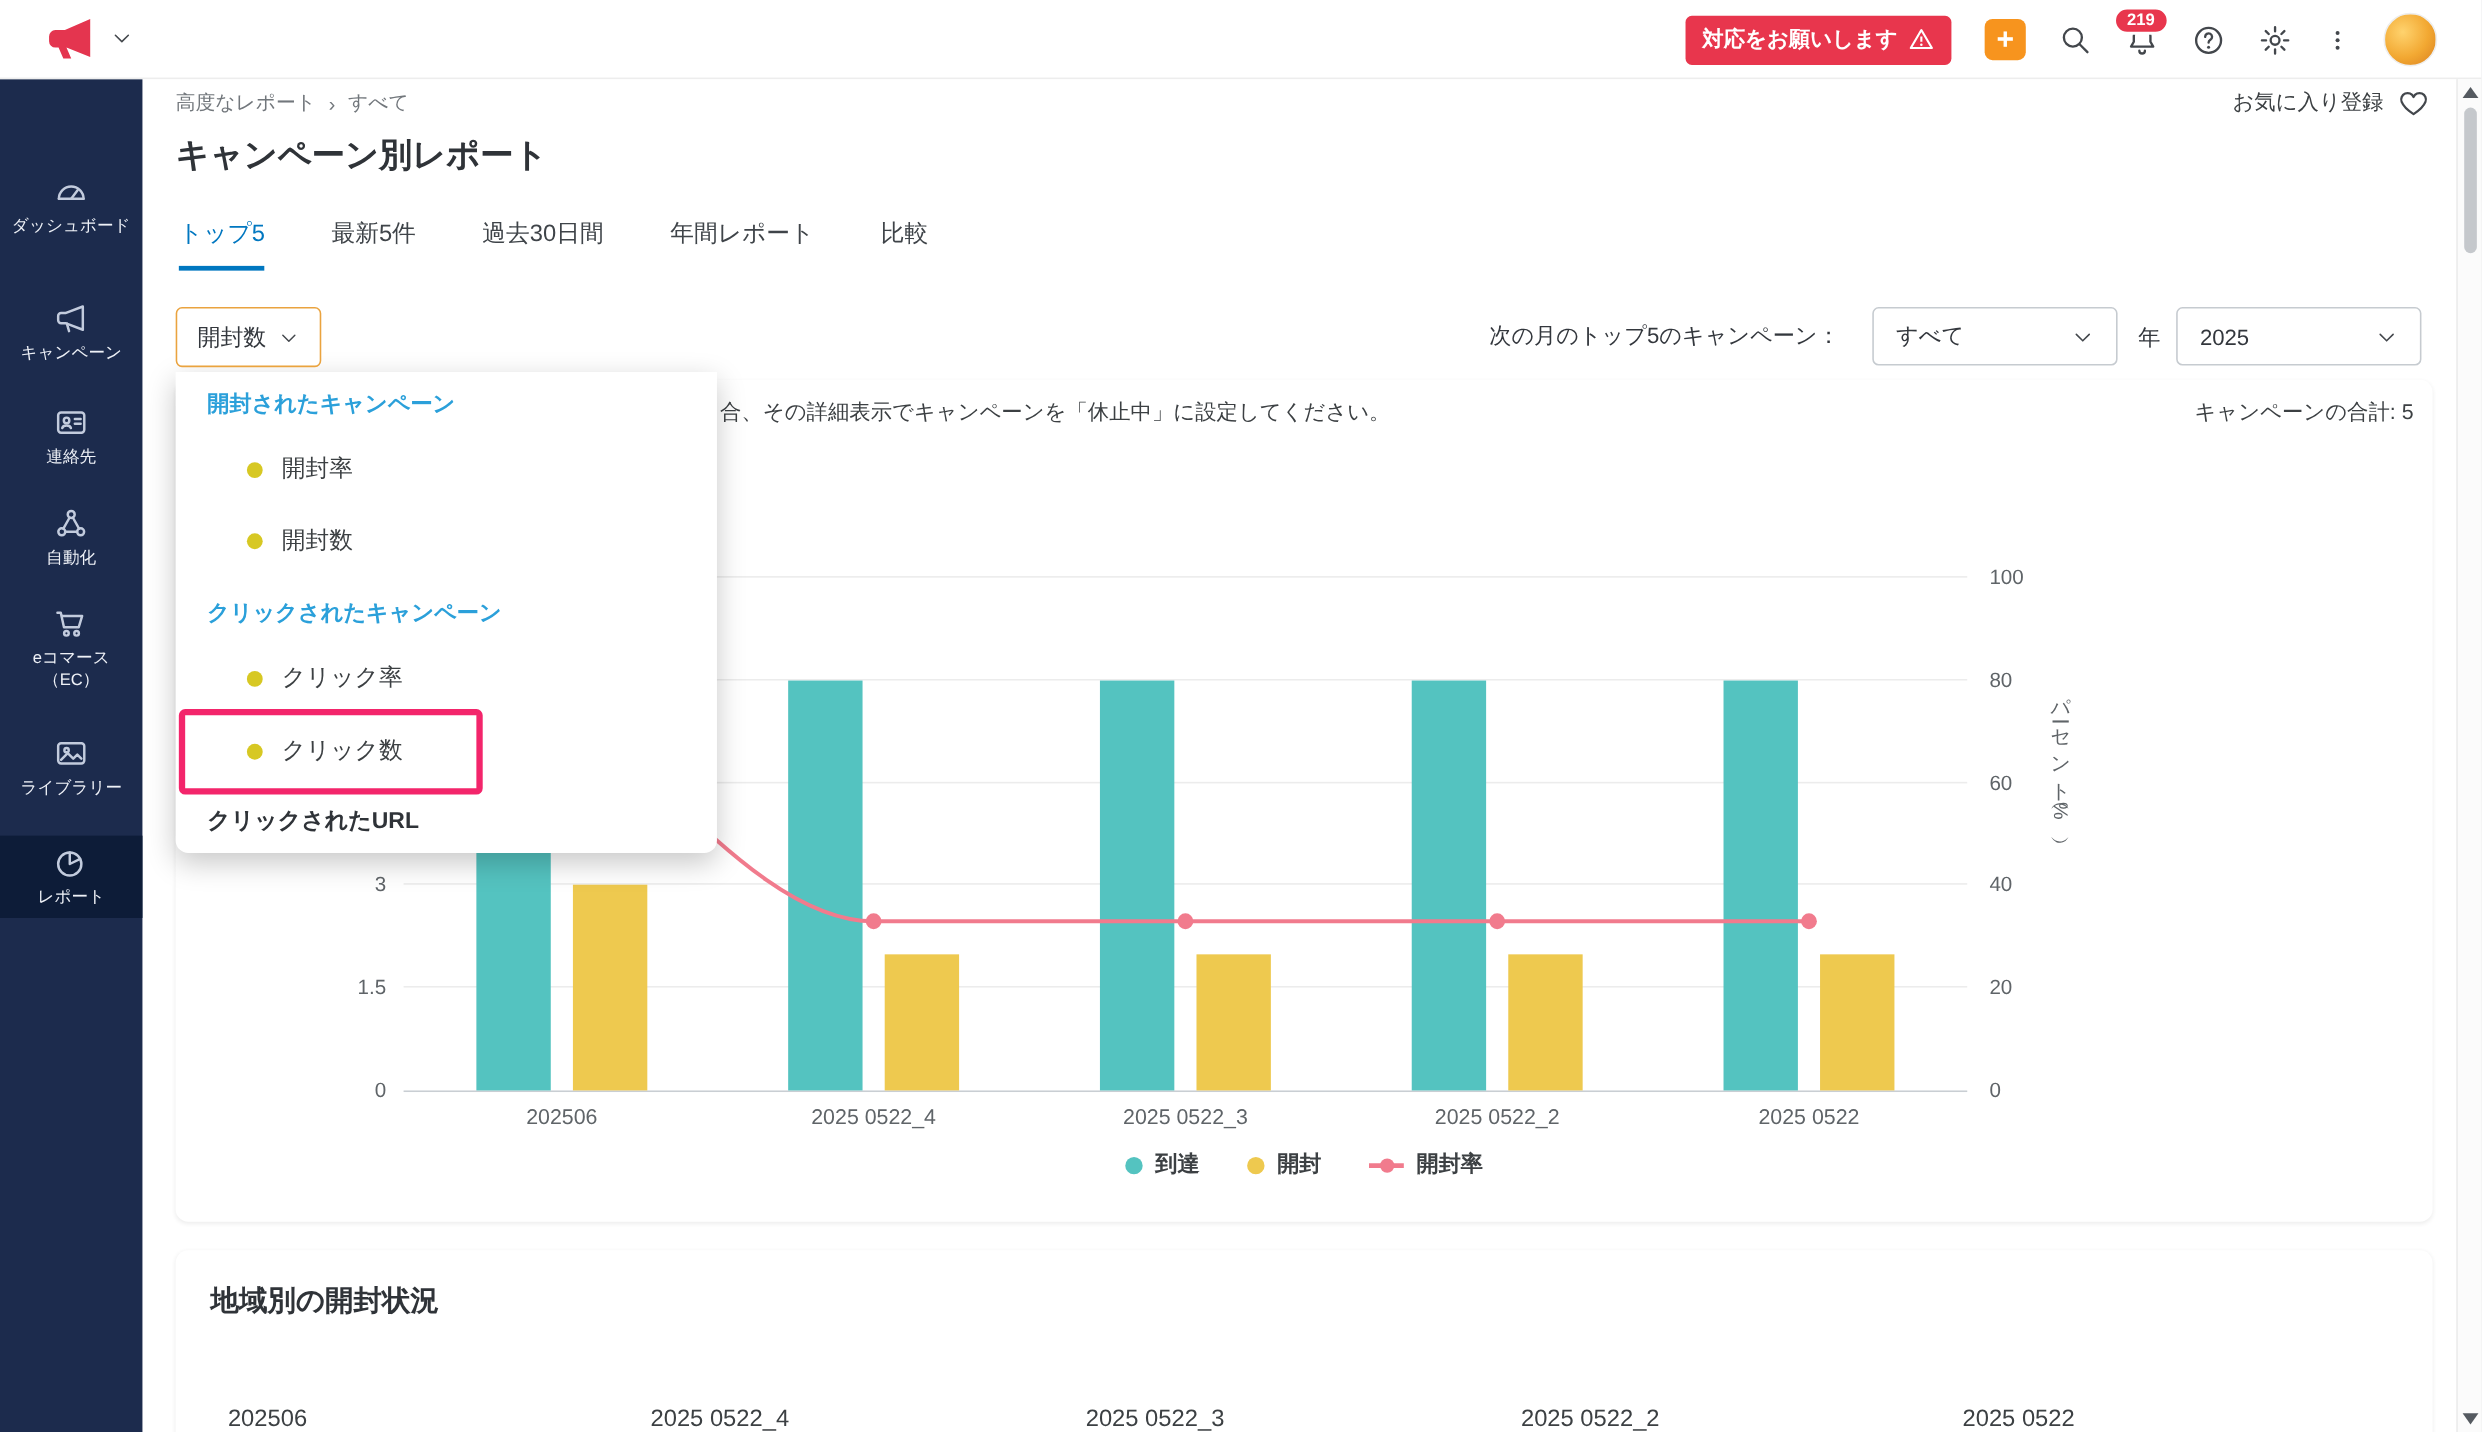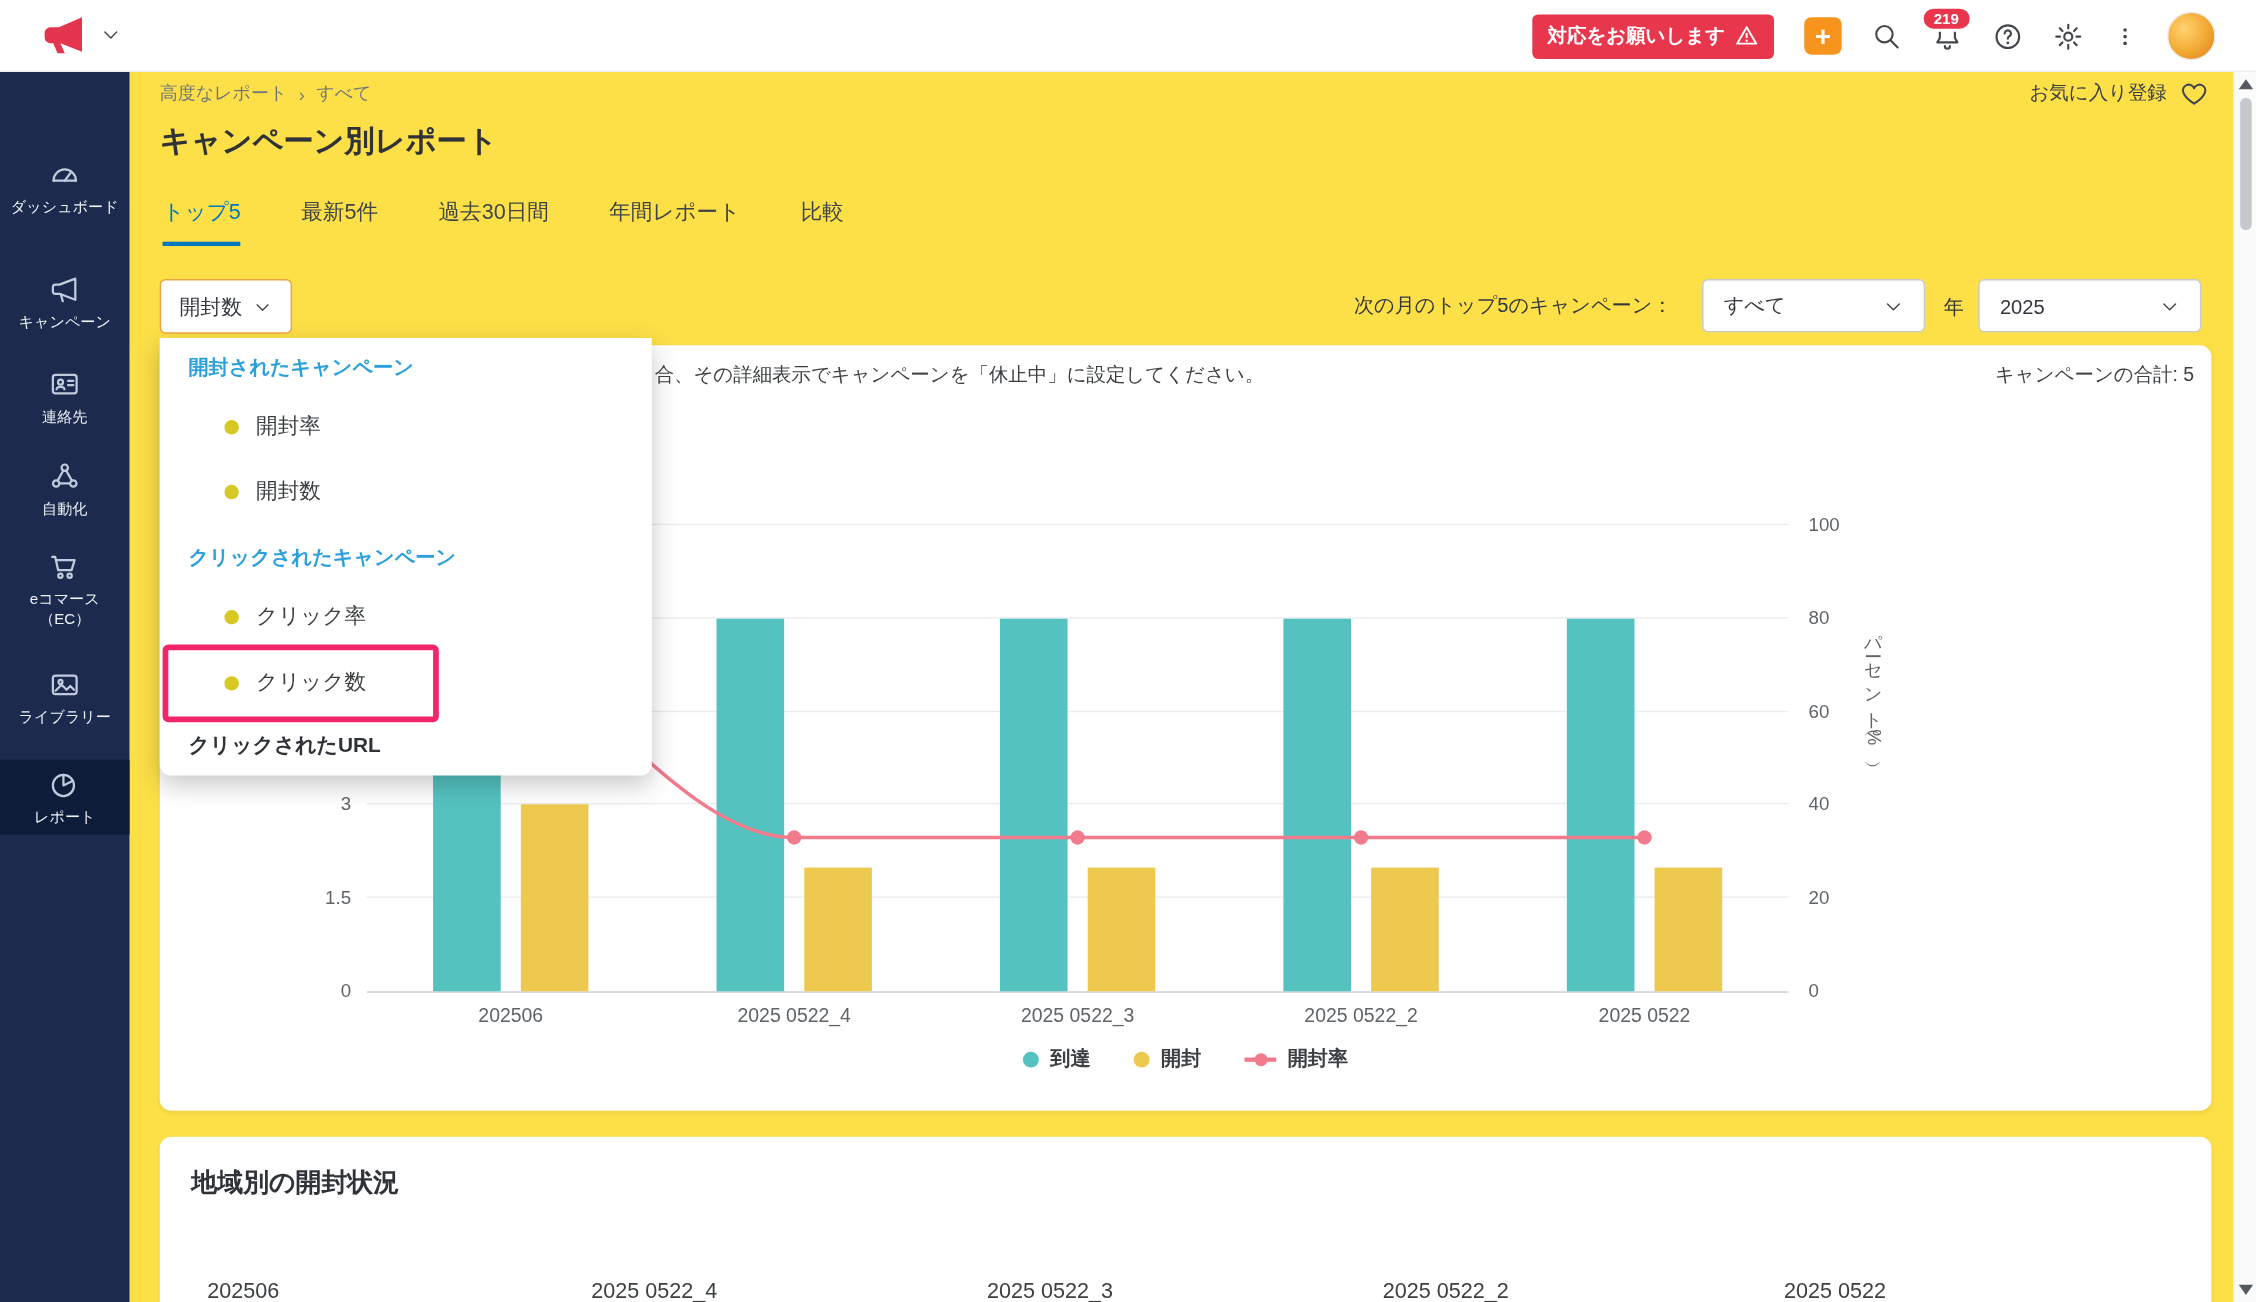--- a/index.html
+++ b/index.html
@@ -1,18 +1,18 @@
 <!DOCTYPE html>
 <html style="--accent-red: #e8364d; --accent-orange: #f7941e; --tab-active: #0077c0; --menu-blue: #2ba0da; --dot-yellow: #d7c823; --annot-pink: #f3256b;"><head>
 <meta charset="utf-8">
 <style>
   * { margin:0; padding:0; box-sizing:border-box; }
   html,body { background:#e9eaec; }
   body { font-family:"Liberation Sans","DejaVu Sans",sans-serif; }
-  .viewport { position:relative; width:2256px; height:1302px; overflow:hidden; background:#fde047; }
+  .viewport { position:relative; width:2256px; height:1302px; overflow:hidden; background:#ffffff; }
   .app { position:absolute; left:0; top:0; width:1568px; height:905px; transform:scale(1.43878); transform-origin:0 0; overflow:hidden; }
 
   
   .topbar { position:absolute; left:0; top:0; width:1568px; height:50px; background:#ffffff; z-index:50; border-bottom:1px solid #ededed; }
   .logo-wrap { position:absolute; left:28px; top:8px; display:flex; align-items:center; gap:10px; }
   .topbar-right { position:absolute; right:28px; top:0; height:50px; display:flex; align-items:center; gap:21px; }
   .alert-btn { display:flex; align-items:center; gap:7px; height:31px; padding:0 11px; background:var(--accent-red,#e8364d); color:#fff; font-size:13.5px; font-weight:bold; border:none; border-radius:4px; cursor:pointer; white-space:nowrap; }
   .plus-btn { width:26px; height:26px; border-radius:5px; background:var(--accent-orange,#f7941e); color:#fff; font-size:19px; font-weight:bold; border:none; display:flex; align-items:center; justify-content:center; cursor:pointer; line-height:1; }
   .top-icon { width:21px; height:21px; display:block; cursor:pointer; }
   .bell-wrap { position:relative; }

